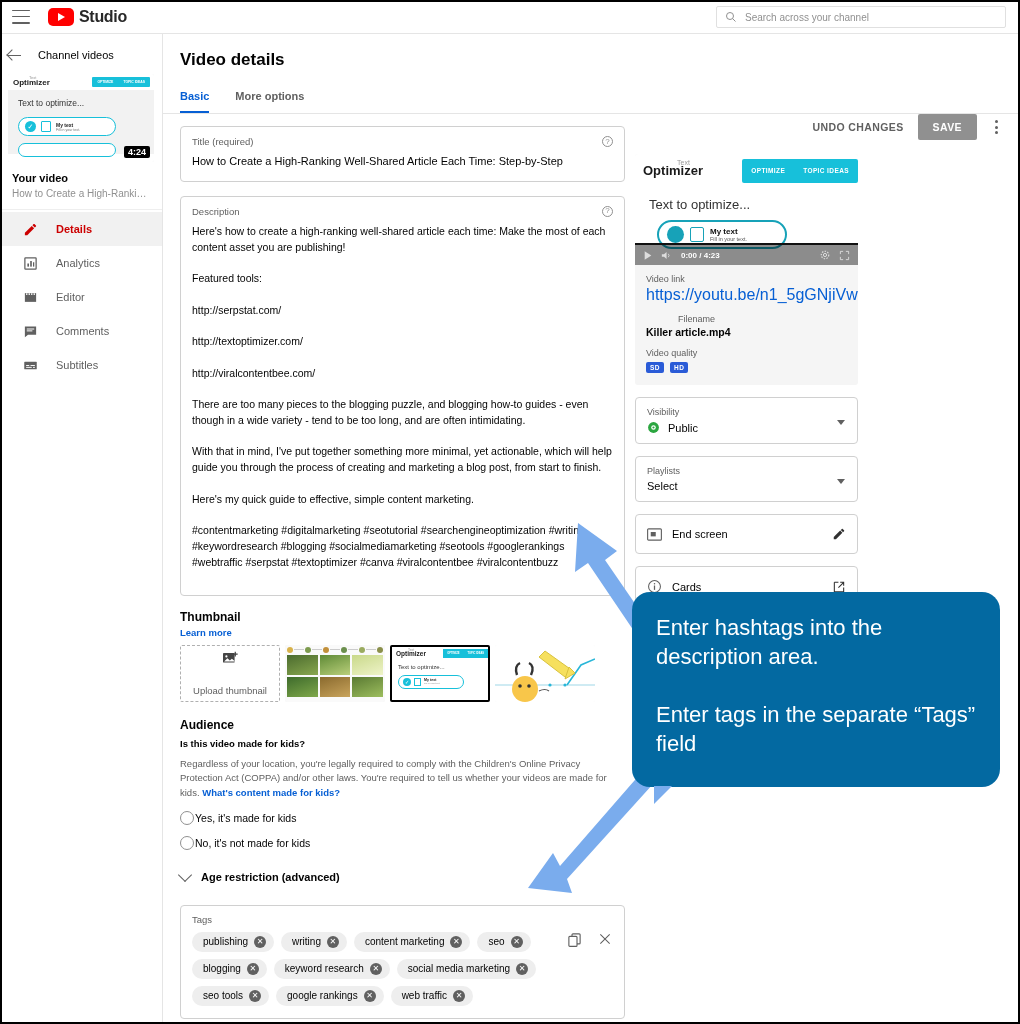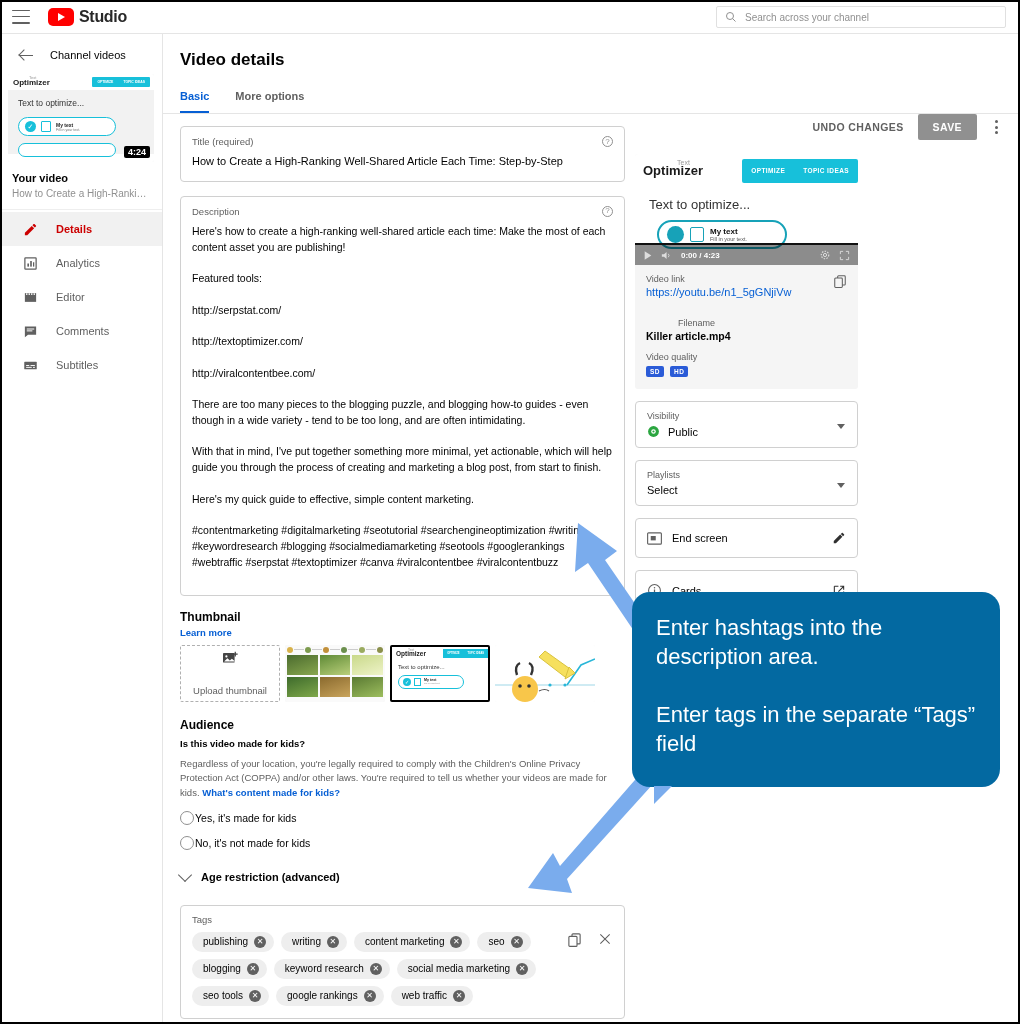--- a/index.html
+++ b/index.html
@@ -33,21 +33,21 @@
     border:none; outline:none; font-size:10px; color:#606060;
     font-family:"Liberation Sans", sans-serif; width:100%; background:transparent;
   }
   .searchwrap input::placeholder { color:#909090; }
 
   
   .sidebar {
     position:absolute; left:0; top:34px; width:163px; height:990px;
     border-right:1px solid #e5e5e5; background:#fff;
   }
-  .chan-videos { display:flex; align-items:center; gap:16px; padding:14px 0 12px 20px; }
+  .chan-videos { display:flex; align-items:center; gap:16px; padding:14px 0 12px 8px; }
   .chan-videos .label { font-size:11px; color:#030303; font-weight:500; }
   .arrow-left { width:14px; height:14px; position:relative; }
   .arrow-left::before { content:""; position:absolute; top:6.5px; left:0; width:13px; height:1.4px; background:#606060; }
   .arrow-left::after { content:""; position:absolute; top:3px; left:0; width:7px; height:7px; border-left:1.4px solid #606060; border-bottom:1.4px solid #606060; transform:rotate(45deg); }
 
   .side-thumb {
     position:relative; margin:0 8px; height:88px; overflow:hidden;
     background:#eceff1; border-radius:2px;
   }
   .dur-badge {
@@ -115,21 +115,21 @@
   .optbar { height:33px; background:#fff; display:flex; align-items:center; justify-content:space-between; padding:0 0 0 6px; }
   .optbtns { display:flex; height:24px; background:#17c0da; border-radius:2px; overflow:hidden; }
   .optbtns div { color:#fff; font-size:6.5px; font-weight:bold; letter-spacing:0.4px; padding:0 9px; display:flex; align-items:center; cursor:pointer; }
   .player { position:relative; height:78px; background:#fff; overflow:hidden; }
   .pcontrols { position:absolute; left:0; right:0; bottom:0; height:20px; background:rgba(0,0,0,0.45); display:flex; align-items:center; gap:8px; padding:0 8px; }
   .pcontrols .ptime { color:#fff; font-size:8px; font-weight:bold; }
   .pbar { position:absolute; left:0; right:0; bottom:20px; height:2px; background:#111; }
   .vinfo { padding:9px 11px 12px 11px; }
   .vinfo .vl { font-size:9px; color:#606060; }
   .vinfo .vv { font-size:10.5px; color:#030303; font-weight:bold; margin-top:2px; }
-  .vinfo .vlink { font-size:11px; color:#065fd4; margin-top:2px; cursor:pointer; }
+  .vinfo .vlink { font-size:16px; color:#065fd4; margin-top:2px; cursor:pointer; }
   .qbadges { display:flex; gap:6px; margin-top:4px; }
   .qb { background:#2a5bd7; color:#fff; font-size:6.5px; font-weight:bold; padding:2px 4px; border-radius:2px; letter-spacing:0.5px; }
 
   .rcard { border:1px solid #d0d0d0; border-radius:4px; margin-top:12px; padding:9px 11px; background:#fff; position:relative; cursor:pointer; }
   .rcard .rl { font-size:9px; color:#606060; }
   .rcard .rv { font-size:11px; color:#030303; margin-top:4px; display:flex; align-items:center; gap:8px; }
   .caret { position:absolute; right:12px; top:22px; width:0; height:0; border-left:4px solid transparent; border-right:4px solid transparent; border-top:5px solid #606060; }
   .rcard.simple { display:flex; align-items:center; justify-content:space-between; padding:12px 11px; }
   .rcard.simple .left { display:flex; align-items:center; gap:10px; font-size:11px; color:#030303; }
 
@@ -525,21 +525,21 @@
           <div style="display:flex;justify-content:space-between;align-items:flex-start;">
             <div>
               <div class="vl">Video link</div>
               <div class="vlink">https://youtu.be/n1_5gGNjiVw</div>
             </div>
             <svg width="14" height="14" viewBox="0 0 24 24">
               <rect x="8" y="3" width="13" height="16" rx="1.5" fill="none" stroke="#606060" stroke-width="1.8"></rect>
               <rect x="3" y="7" width="13" height="16" rx="1.5" fill="#f5f5f5" stroke="#606060" stroke-width="1.8"></rect>
             </svg>
           </div>
-          <div class="vl" style="margin-top:20px;padding-left:32px;">Filename</div>
+          <div class="vl" style="margin-top:10px;padding-left:32px;">Filename</div>
           <div class="vv">Killer article.mp4</div>
           <div class="vl" style="margin-top:10px;">Video quality</div>
           <div class="qbadges">
             <span class="qb">SD</span>
             <span class="qb">HD</span>
           </div>
         </div>
       </div>
 
       <div class="rcard">

